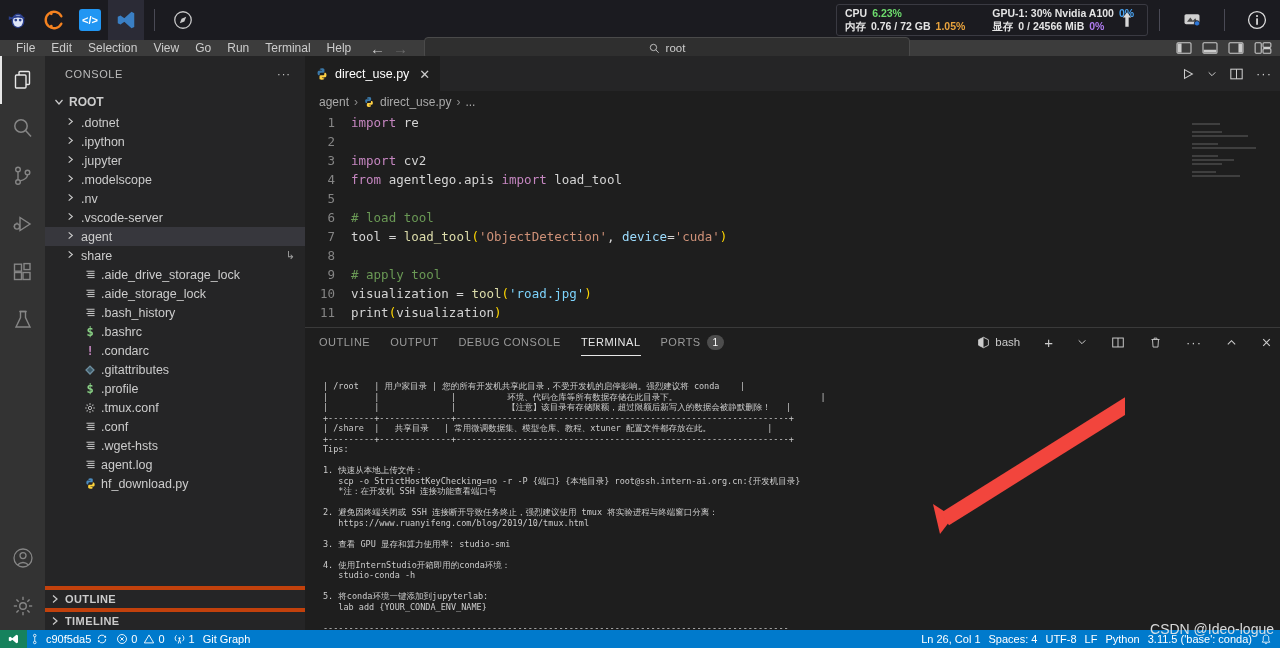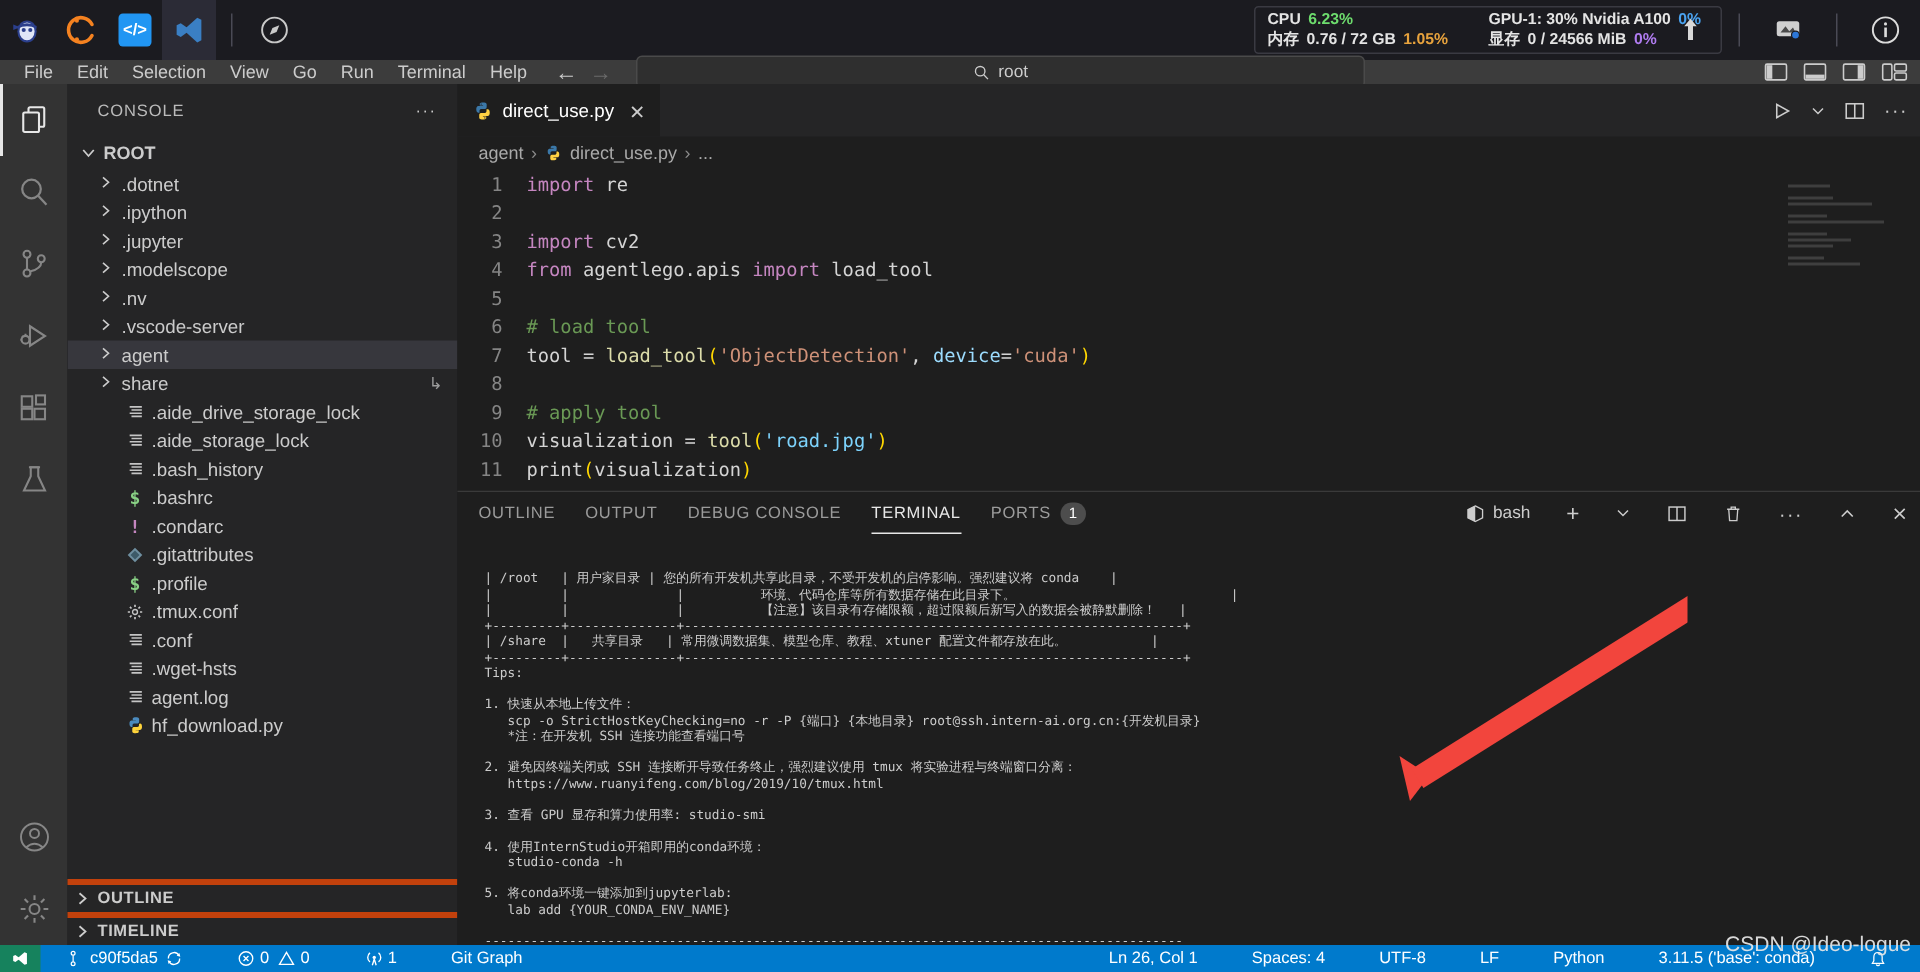--- a/index.html
+++ b/index.html
@@ -148,21 +148,21 @@
 
   
   .arrow { position: absolute; left: 0; top: 0; pointer-events: none; }
 
   
   .statusbar {
     height: 18px; background: #007acc; display: flex; align-items: center;
     font-size: 11px; color: #ffffff; flex-shrink: 0; position: relative;
   }
   .sb-remote { background: #16825d; height: 18px; display: flex; align-items: center; padding: 0 7px; }
-  .sb-item { display: flex; align-items: center; gap: 3px; padding: 0 18px; height: 18px; white-space: nowrap; }
+  .sb-item { display: flex; align-items: center; gap: 3px; padding: 0 4px; height: 18px; white-space: nowrap; }
   .sb-right { position: absolute; right: 4px; display: flex; align-items: center; }
   .watermark {
     position: absolute; right: 6px; bottom: 11px; font-size: 14px; color: #e8e8e8;
     font-family: "Liberation Sans", sans-serif; opacity: .92; pointer-events: none;
   }
   .ico { display: inline-flex; align-items: center; justify-content: center; }
 </style>
 </head>
 <body>
 

